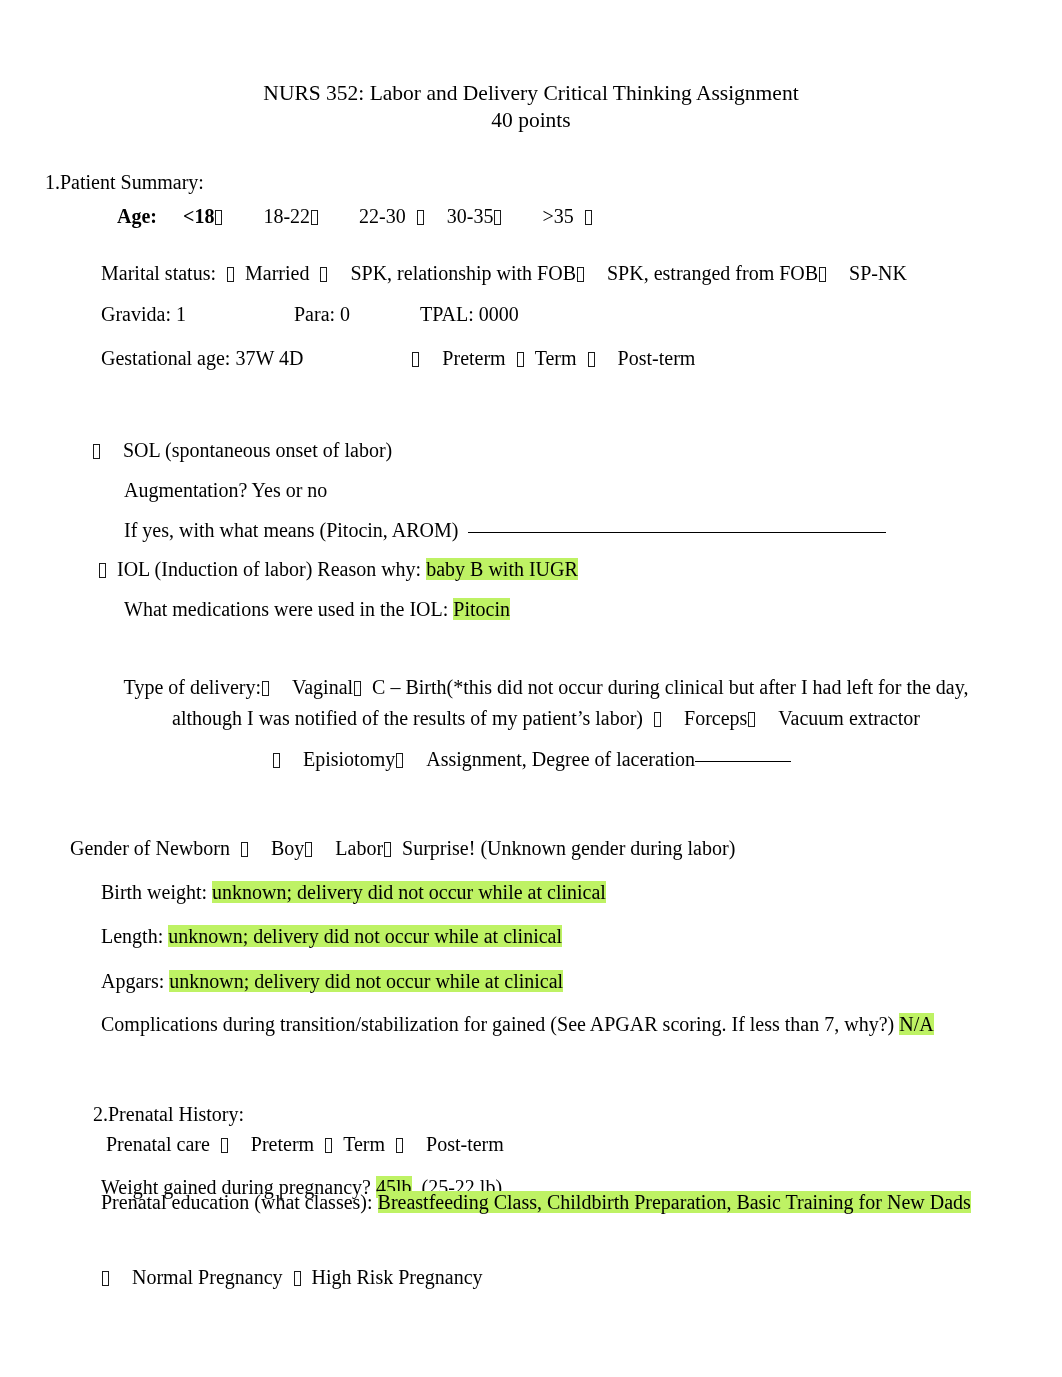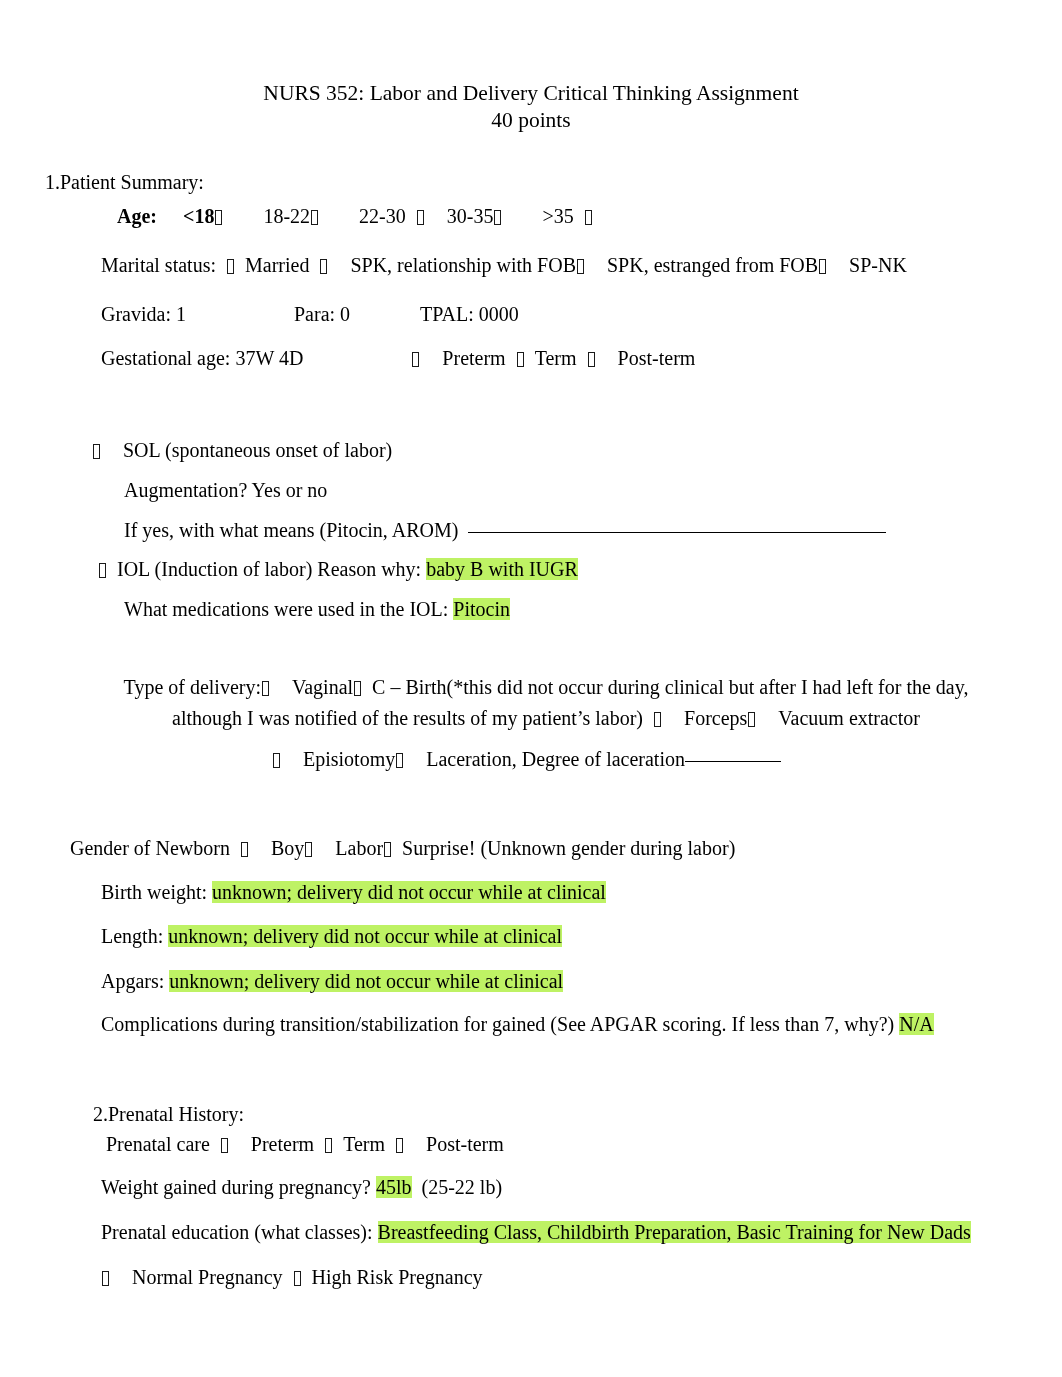--- a/index.html
+++ b/index.html
@@ -89,21 +89,21 @@
   </div>
 
   <div class="ln" style="left:45px; top:170px;">
     <span>1.Patient Summary:</span>
   </div>
 
   <div class="ln" style="left:101px; top:204px;">
     <span class="bold">Age:</span><span class="sp-sm"></span><span class="bold">&lt;18</span><span class="tofu"></span><span class="sp-lg"></span><span>18-22</span><span class="tofu"></span><span class="sp-lg"></span><span>22-30</span><span class="sp-sm"></span><span class="tofu"></span><span class="sp-md"></span><span>30-35</span><span class="tofu"></span><span class="sp-lg"></span><span>&gt;35</span><span class="sp-sm"></span><span class="tofu"></span>
   </div>
 
-  <div class="ln" style="left:101px; top:253px;">
+  <div class="ln" style="left:101px; top:261px;">
     <span>Marital status:</span><span class="sp-sm"></span><span class="tofu"></span><span class="sp-sm"></span><span>Married</span><span class="sp-sm"></span><span class="tofu"></span><span class="sp-md"></span><span>SPK, relationship with FOB</span><span class="tofu"></span><span class="sp-md"></span><span>SPK, estranged from FOB</span><span class="tofu"></span><span class="sp-md"></span><span>SP-NK</span>
   </div>
 
   <div class="ln" style="left:101px; top:302px;">
     <span>Gravida: 1</span><span class="sp-xxl"></span><span>Para: 0</span><span class="sp-xl"></span><span>TPAL: 0000</span>
   </div>
 
   <div class="ln" style="left:101px; top:346px;">
     <span>Gestational age: 37W 4D</span><span class="sp-xxl"></span><span class="tofu"></span><span class="sp-md"></span><span>Preterm</span><span class="sp-sm"></span><span class="tofu"></span><span class="sp-sm"></span><span>Term</span><span class="sp-sm"></span><span class="tofu"></span><span class="sp-md"></span><span>Post-term</span>
   </div>
@@ -126,21 +126,21 @@
 
   <div class="ln" style="left:124px; top:597px;">
     <span>What medications were used in the IOL:</span> <span class="hl">Pitocin</span>
   </div>
 
   <div class="ln wrap" style="left:101px; top:672px; width:890px; line-height:31px;text-align:center;">
     <span>Type of delivery:</span><span class="tofu"></span><span class="sp-md"></span><span>Vaginal</span><span class="tofu"></span><span class="sp-sm"></span><span>C – Birth(*this did not occur during clinical but after I had left for the day, although I was notified of the results of my patient’s labor)</span><span class="sp-sm"></span><span class="tofu"></span><span class="sp-md"></span><span>Forceps</span><span class="tofu"></span><span class="sp-md"></span><span>Vacuum extractor</span>
   </div>
 
   <div class="ln" style="left:272px; top:747px;">
-    <span class="tofu"></span><span class="sp-md"></span><span>Episiotomy</span><span class="tofu"></span><span class="sp-md"></span><span>Laceration, Degree of laceration</span><span class="rule rule-short"></span>
+    <span class="tofu"></span><span class="sp-md"></span><span>Episiotomy</span><span class="tofu"></span><span class="sp-md"></span><span>Assignment, Degree of laceration</span><span class="rule rule-short"></span>
   </div>
 
   <div class="ln" style="left:70px; top:836px;">
     <span>Gender of Newborn</span><span class="sp-sm"></span><span class="tofu"></span><span class="sp-md"></span><span>Boy</span><span class="tofu"></span><span class="sp-md"></span><span>Labor</span><span class="tofu"></span><span class="sp-sm"></span><span>Surprise! (Unknown gender during labor)</span>
   </div>
 
   <div class="ln" style="left:101px; top:880px;">
     <span>Birth weight:</span> <span class="hl">unknown; delivery did not occur while at clinical</span>
   </div>
 
@@ -161,21 +161,21 @@
   </div>
 
   <div class="ln" style="left:106px; top:1132px;text-align:right;">
     <span>Prenatal care</span><span class="sp-sm"></span><span class="tofu"></span><span class="sp-md"></span><span>Preterm</span><span class="sp-sm"></span><span class="tofu"></span><span class="sp-sm"></span><span>Term</span><span class="sp-sm"></span><span class="tofu"></span><span class="sp-md"></span><span>Post-term</span>
   </div>
 
   <div class="ln" style="left:101px; top:1175px;">
     <span>Weight gained during pregnancy?</span> <span class="hl">45lb</span><span class="sp-sm"></span><span>(25-22 lb)</span>
   </div>
 
-  <div class="ln" style="left:101px; top:1220px;">
+  <div class="ln" style="left:101px; top:1190px;">
     <span>Prenatal education (what classes):</span> <span class="hl">Breastfeeding Class, Childbirth Preparation, Basic Training for New Dads</span>
   </div>
 
   <div class="ln" style="left:101px; top:1265px;">
     <span class="tofu"></span><span class="sp-md"></span><span>Normal Pregnancy</span><span class="sp-sm"></span><span class="tofu"></span><span class="sp-sm"></span><span>High Risk Pregnancy</span>
   </div>
 
 </div>
 
 </body></html>

